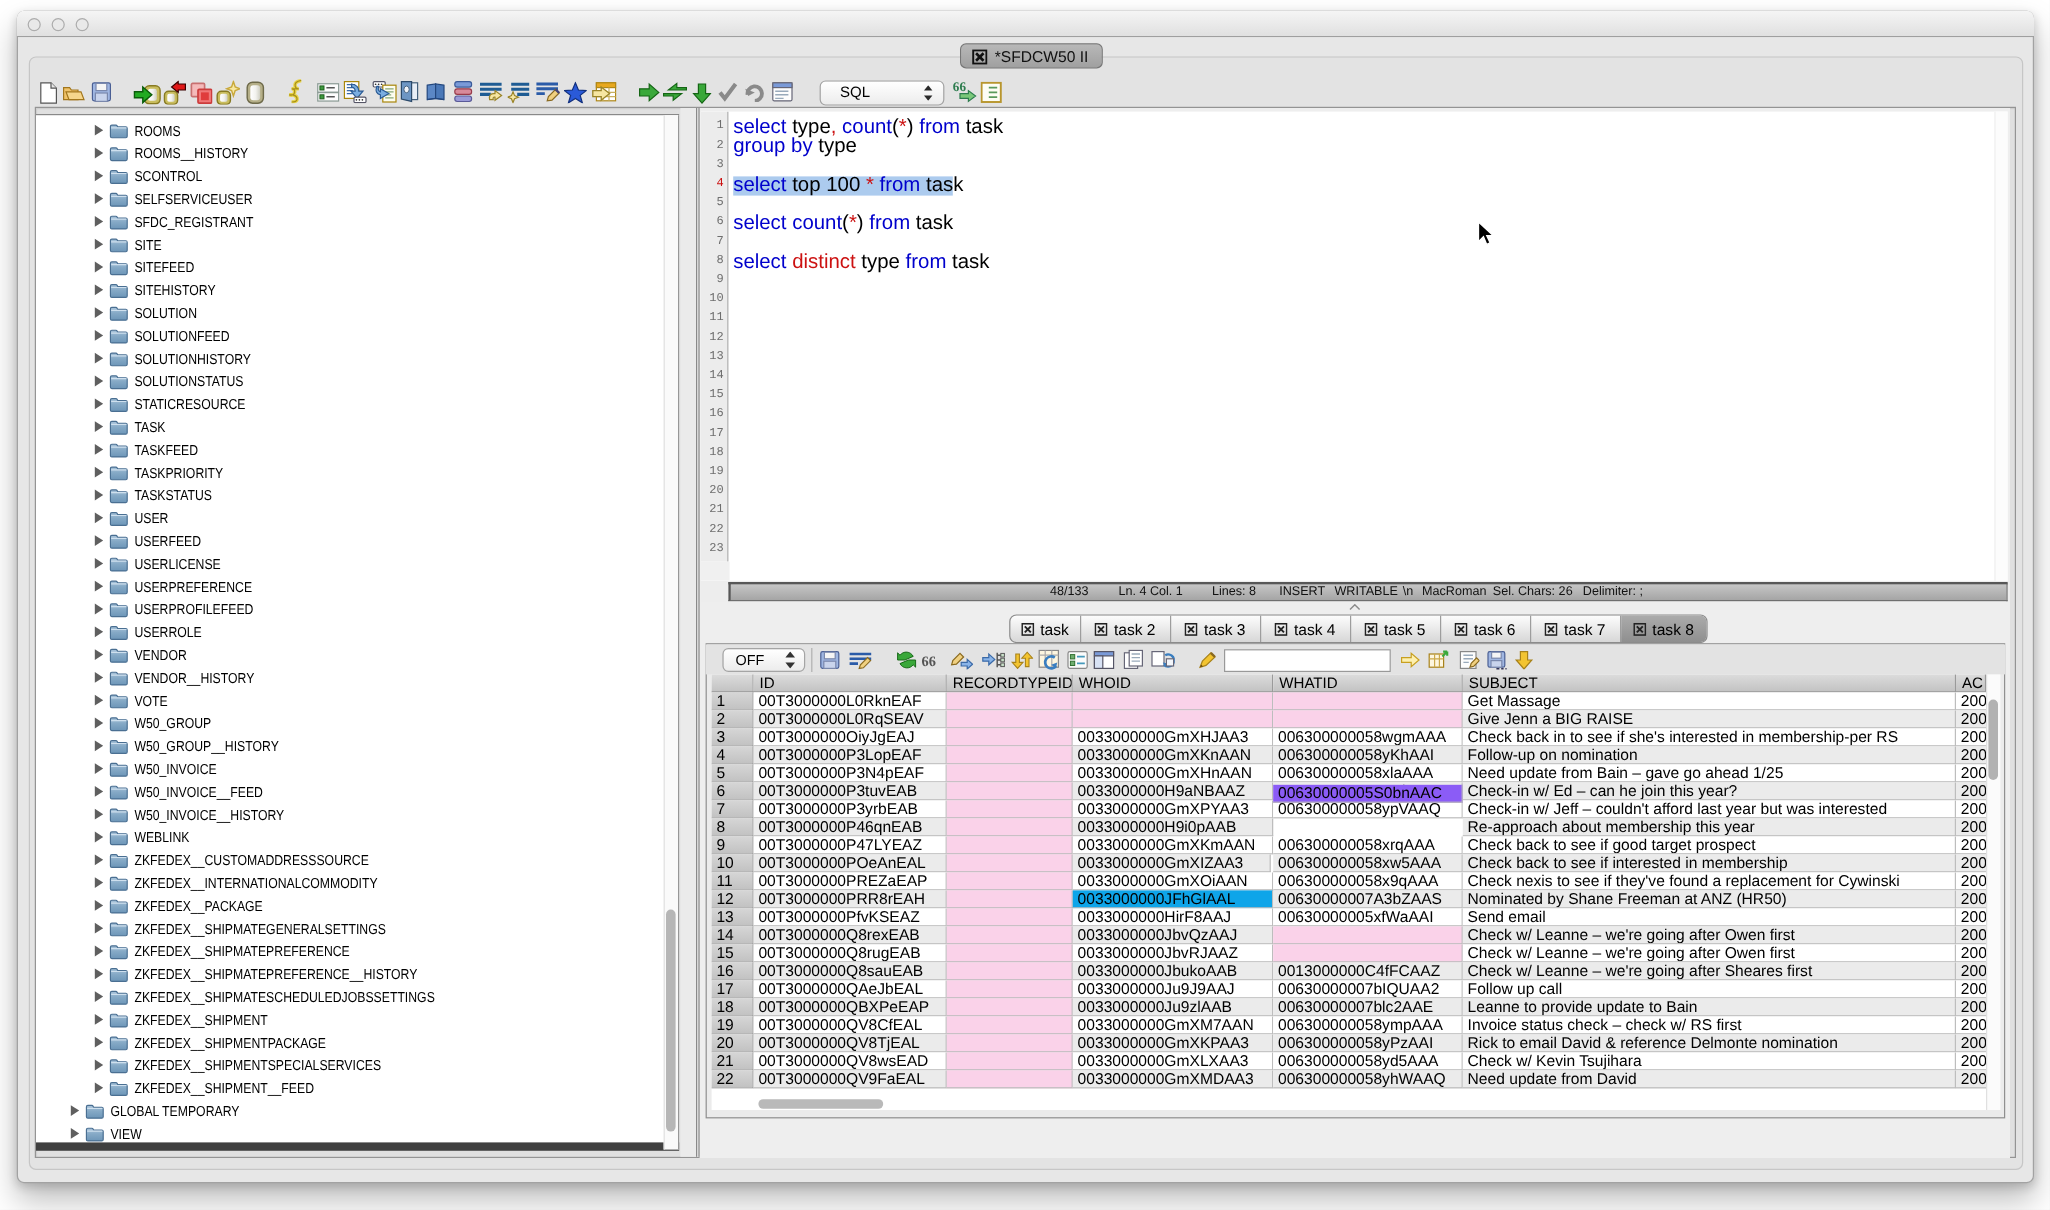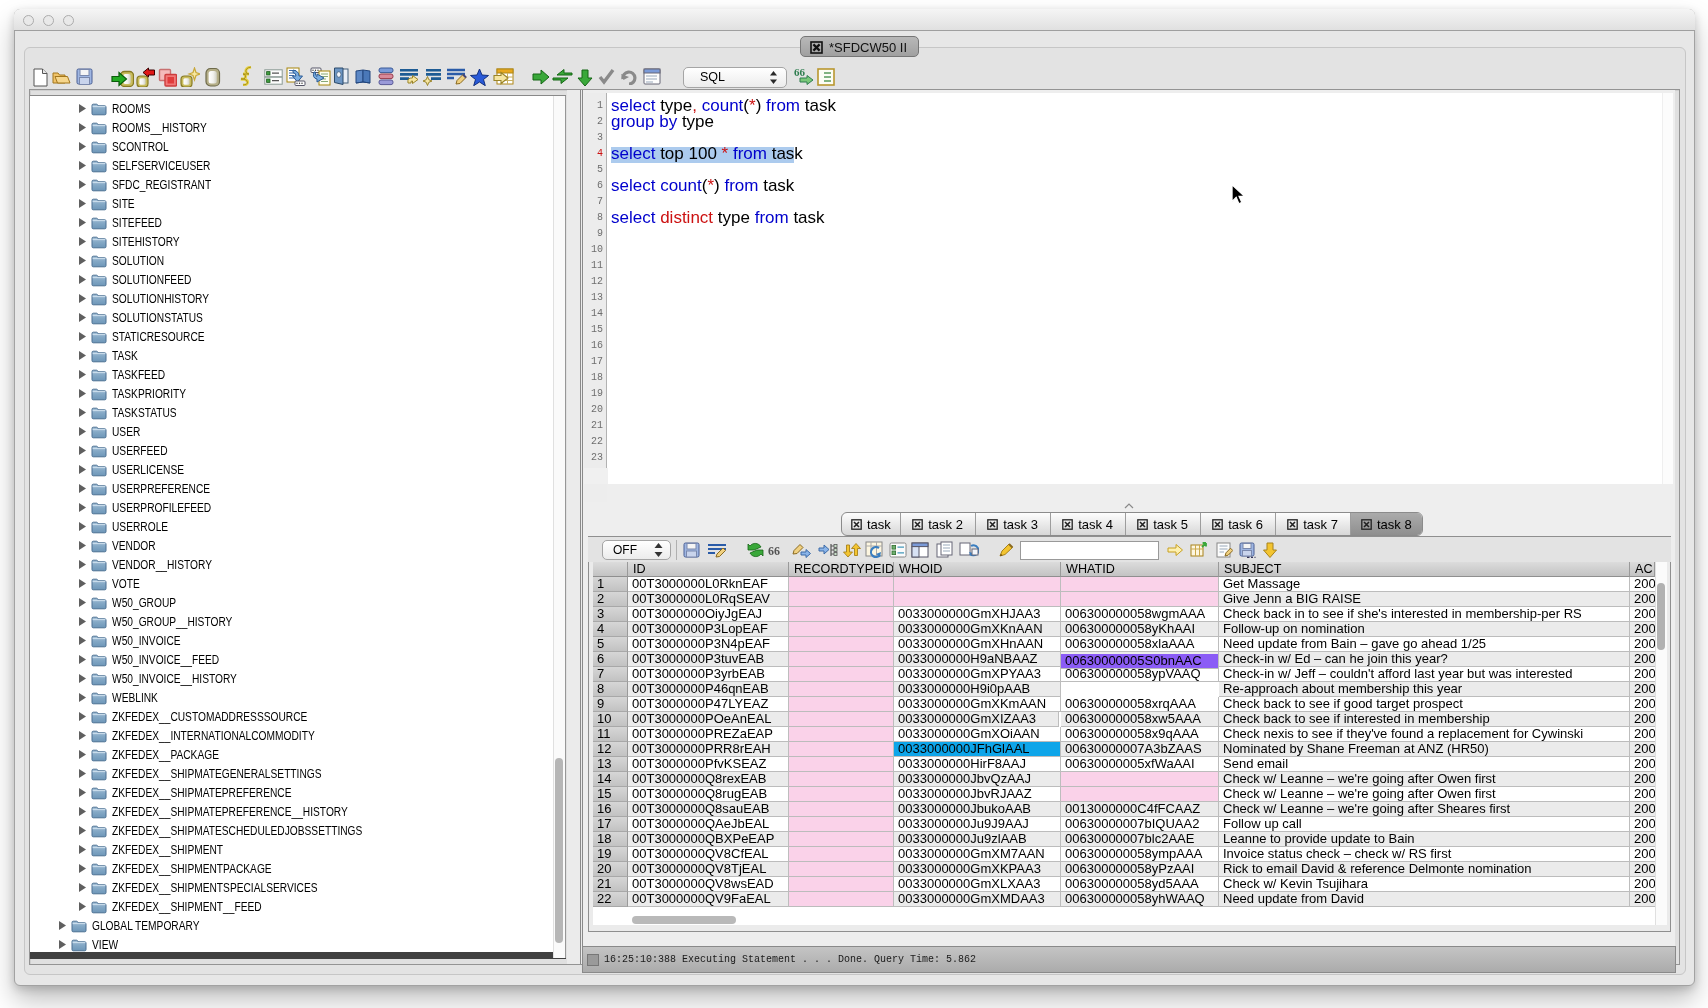--- a/index.html
+++ b/index.html
@@ -630,20 +630,31 @@
       <div class="code" style="top:53px"><span class="kw">select</span> top 100 <span class="rd">*</span> <span class="kw">from</span> task</div>
       <div class="code" style="top:85px"><span class="kw">select</span> <span class="kw">count</span>(<span class="rd">*</span>) <span class="kw">from</span> task</div>
       <div class="code" style="top:117px"><span class="kw">select</span> <span class="rd">distinct</span> type <span class="kw">from</span> task</div>
     </div>
     <div id="edhs"></div>
     <div id="edsb"></div>
     <div id="gutcorner2"></div>
     <svg class="abs" style="left:1124px;top:503px" width="10" height="6" viewBox="0 0 10 6">
       <path d="M1 5 L5 1 L9 5" fill="none" stroke="#8a8a8a" stroke-width="1.2"></path>
     </svg>
+    <div id="edstatus">
+      <span style="left:266px">48/133</span>
+      <span style="left:323px">Ln. 4 Col. 1</span>
+      <span style="left:401px">Lines: 8</span>
+      <span style="left:457px">INSERT</span>
+      <span style="left:503px">WRITABLE</span>
+      <span style="left:560px">\n</span>
+      <span style="left:576px">MacRoman</span>
+      <span style="left:635px">Sel. Chars: 26</span>
+      <span style="left:710px">Delimiter: ;</span>
+    </div>
     <div id="tabstrip">
       <div class="tseg" style="left:0px;width:58.6px">
         <svg width="11" height="11" viewBox="0 0 11 11" style="flex:none">
           <rect x="0.8" y="0.8" width="9.4" height="9.4" fill="none" stroke="#222" stroke-width="1.3"></rect>
           <path d="M3 3 L8 8 M8 3 L3 8" stroke="#222" stroke-width="1.6"></path>
         </svg>
         <i>task</i>
       </div>
       <div class="tseg" style="left:58.6px;width:75.0px">
         <svg width="11" height="11" viewBox="0 0 11 11" style="flex:none">
@@ -949,19 +960,15 @@
     <div class="cell rn" style="left:593px;top:892px;width:35px">22</div>
     <div class="cell" style="left:628px;top:892px;width:161px;background:#ebebeb">00T3000000QV9FaEAL</div>
     <div class="cell" style="left:789px;top:892px;width:105px;background:#fad2e9"></div>
     <div class="cell" style="left:894px;top:892px;width:167px;background:#ebebeb">0033000000GmXMDAA3</div>
     <div class="cell" style="left:1061px;top:892px;width:158px;background:#ebebeb">006300000058yhWAAQ</div>
     <div class="cell" style="left:1219px;top:892px;width:411px;background:#ebebeb">Need update from David</div>
     <div class="cell" style="left:1630px;top:892px;width:25px;background:#ebebeb;border-right:none">200</div>
     <div id="tvsb"></div>
     <div id="tvthumb"></div>
     <div id="thumbh"></div>
-    <div id="botstatus">
-      <div class="ic"></div>
-      <div class="tx">16:25:10:388 Executing Statement . . . Done. Query Time: 5.862</div>
-    </div>
     <svg class="abs" style="left:1231px;top:184px" width="15" height="22" viewBox="0 0 16 24">
       <path d="M1 1 L1 19 L5.5 14.5 L8.5 21.5 L11.5 20 L8.5 13.5 L14.5 13.5 Z" fill="#000" stroke="#fff" stroke-width="1.2"></path>
     </svg>
   </div>
 </body></html>

